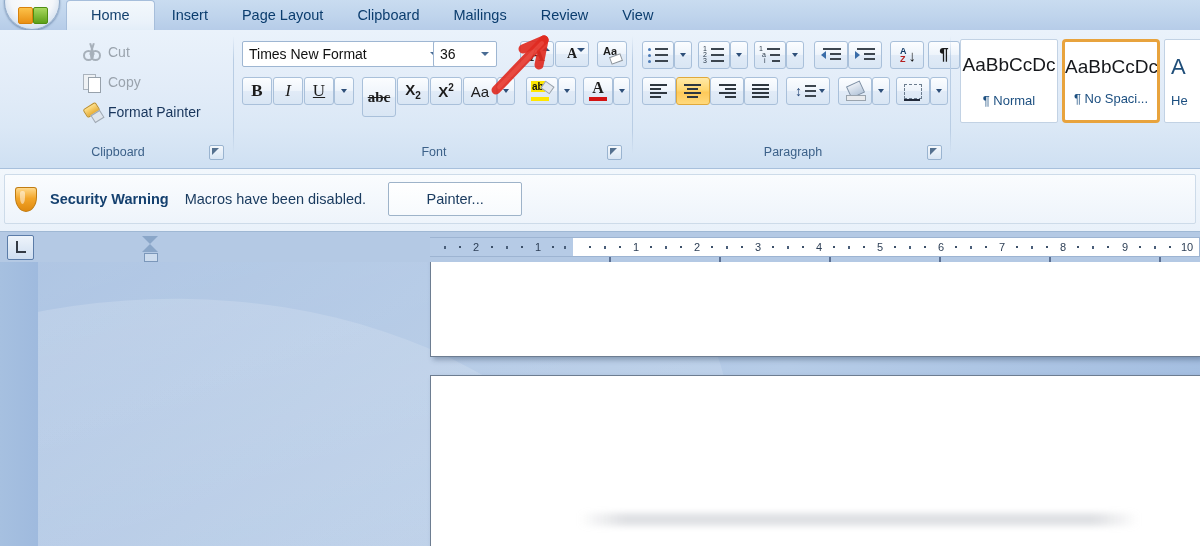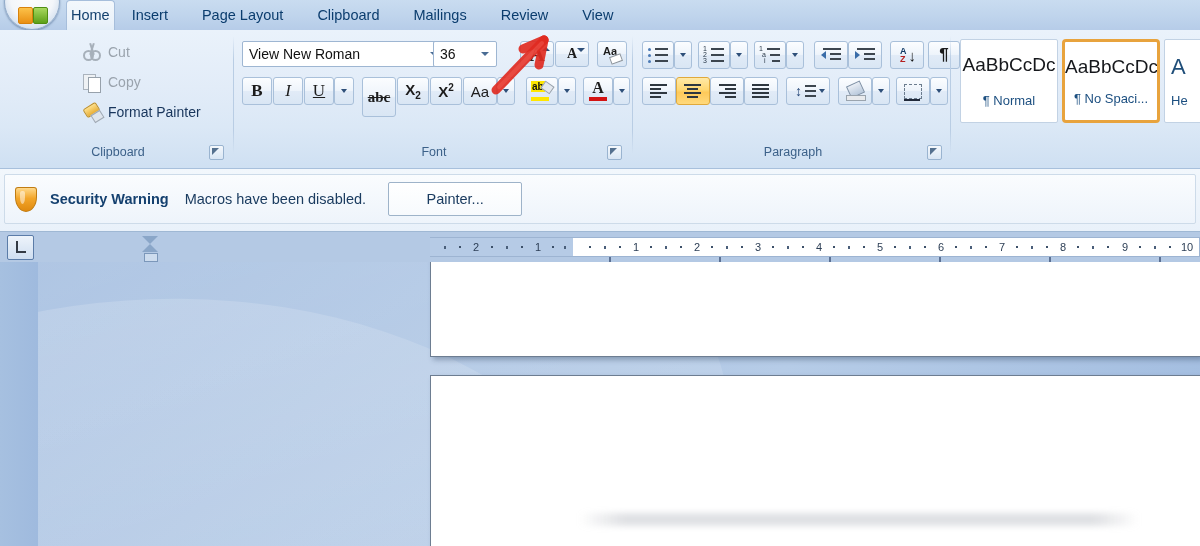--- a/index.html
+++ b/index.html
@@ -37,21 +37,21 @@
   .tabs { position: absolute; left: 66px; top: 0; height: 30px; }
   .tab {
     float: left; height: 30px; line-height: 30px;
     padding: 0 17px; font-size: 14.5px; color: #0b3d6e;
     cursor: default; white-space: nowrap;
   }
   .tab.active {
     background: linear-gradient(to bottom, #f3f8fc 0%, #eaf2fa 70%, #e2edf8 100%);
     border: 1px solid #a6bedb; border-bottom: none;
     border-radius: 4px 4px 0 0;
-    line-height: 28px; padding: 0 4px; color: #14416e;
+    line-height: 28px; padding: 0 24px; color: #14416e;
   }
 
   
   .ribbon {
     position: absolute; left: 0; top: 30px; width: 1200px; height: 138px;
     background: linear-gradient(to bottom, #eaf2fb 0%, #e2ecf8 42%, #dbe8f6 70%, #cfe0f2 100%);
     border-bottom: 1px solid #a8c0dc;
   }
   .group {
     position: absolute; top: 3px; height: 131px;
@@ -390,21 +390,21 @@
       </div>
       <div class="group-label">Clipboard</div>
       <div class="dialog-launcher" style="right:8px;"></div>
     </div>
     <div class="group-sep" style="left:233px;"></div>
 
     <div class="group" style="left:238px; width:392px;">
       <div class="group-body">
 
         <div class="combo" style="left:4px; top:8px; width:204px; height:26px;">
-          <span>View New Roman</span>
+          <span>Times New Format</span>
           <span class="caret"></span>
         </div>
         <div class="combo" style="left:195px; top:8px; width:64px; height:26px;">
           <span>36</span>
           <span class="caret"></span>
         </div>
 
         <div class="btn boxed" style="left:282px; top:8px; width:34px; height:26px;">
           <span class="grow-A" style="font-size:21px;">A</span>
           <span style="position:absolute;right:3px;top:5px;width:0;height:0;border-left:4px solid transparent;border-right:4px solid transparent;border-bottom:4px solid #2e4f79;"></span>

